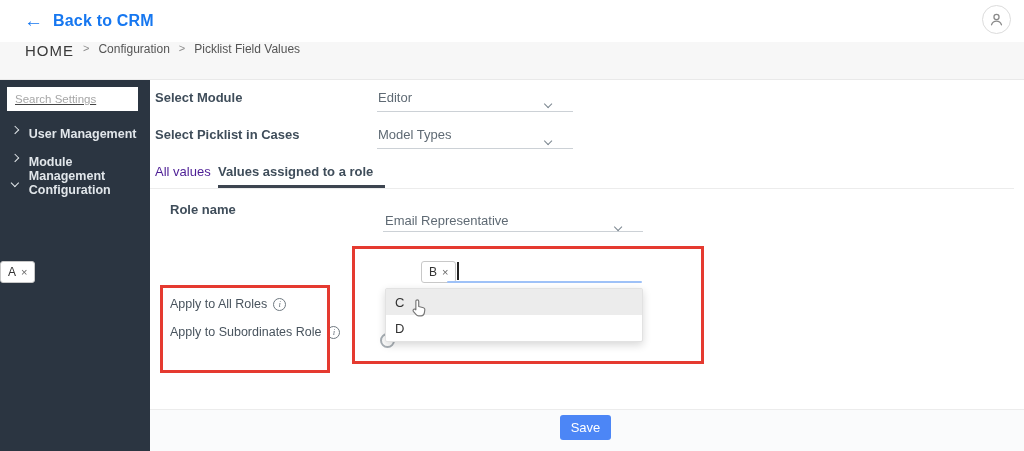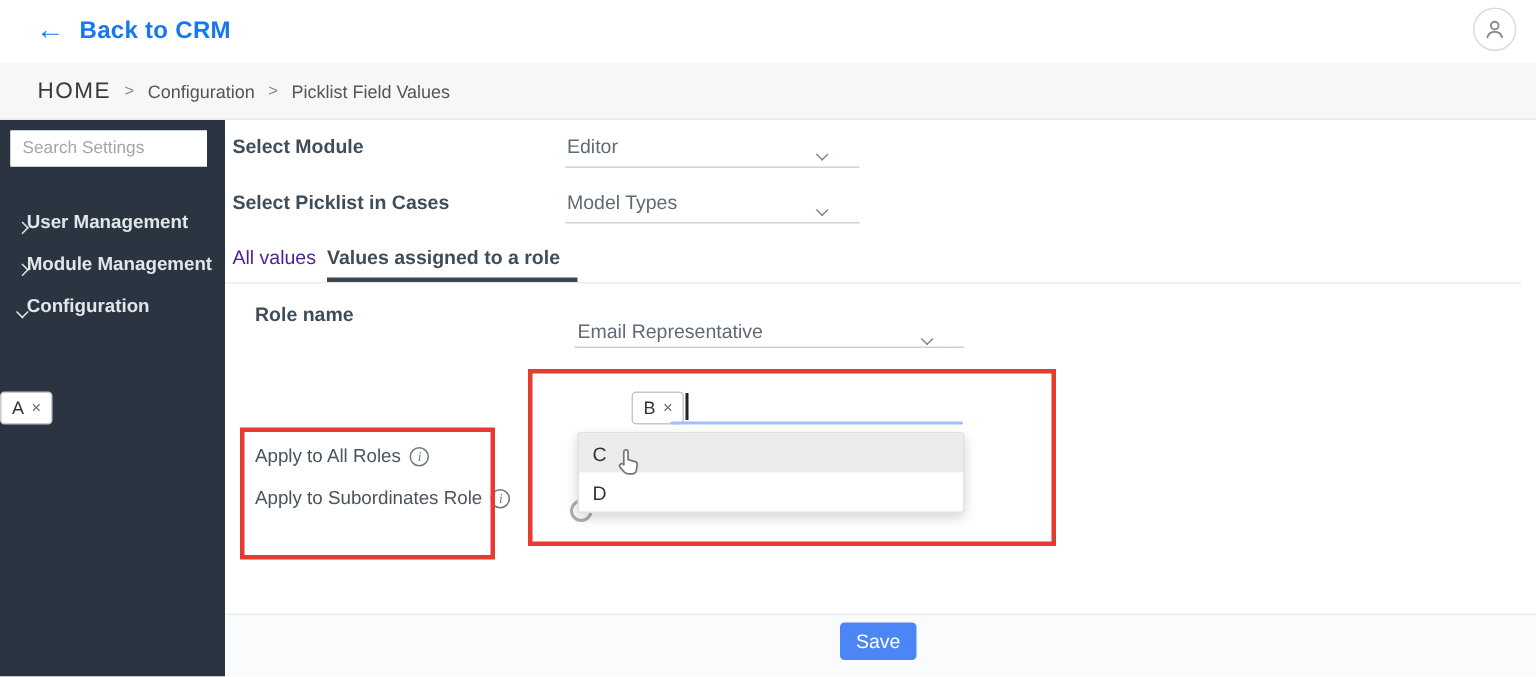--- a/index.html
+++ b/index.html
@@ -8,31 +8,31 @@
   #canvas { position:relative; width:1024px; height:451px; background:#fff; }
 
   
   #topbar { left:0; top:0; width:1024px; height:42px; background:#fff; }
   #back-link { left:24px; top:9px; display:flex; align-items:center; gap:10px; color:#1677f0; cursor:pointer; }
   #back-arrow { font-size:19px; line-height:24px; }
   #back-label { font-size:16px; font-weight:700; letter-spacing:.2px; }
   #avatar { left:982px; top:5px; width:29px; height:29px; border:1px solid #dcdcdc; border-radius:50%; background:#fff; display:flex; align-items:center; justify-content:center; cursor:pointer; }
 
   
-  #crumbbar { left:0; top:42px; width:1024px; height:38px; background:#f7f7f7; border-bottom:1px solid #e9e9e9; display:flex; align-items:center; padding-left:25px; gap:9px; }
+  #crumbbar { left:0; top:42px; width:1024px; height:38px; background:#f7f7f7; border-bottom:1px solid #e9e9e9; display:flex; padding-left:25px; gap:9px; }
   #crumb-home { font-size:15px; color:#3a3a3a; letter-spacing:1px; cursor:pointer; }
   .crumb-sep { font-size:11px; color:#8b8b8b; }
   .crumb-item { font-size:12px; color:#555; cursor:pointer; }
 
   
   #sidebar { left:0; top:80px; width:150px; height:371px; background:#2b3541; overflow:hidden; }
-  #search-box { margin:7px 7px 0 7px; width:131px; height:24px; background:#fff; border:1px solid #fff; border-radius:0; padding:0 7px; font-size:11.5px; color:#444; font-family:"Liberation Sans",sans-serif; }
+  #search-box { margin:7px 7px 0 7px; width:131px; height:24px; background:#fff; border:1px solid #fff; border-radius:0; padding:0 7px; font-size:11.5px; color:#444; font-family:"Liberation Sans",sans-serif;text-decoration:underline; }
   #search-box::placeholder { color:#a6a6a6; }
   #sb-items { margin-top:16px; }
-  .sb-item { height:28px; display:flex; align-items:flex-end; padding-left:12px; color:#e1e6ea; font-size:12.5px; font-weight:600; cursor:pointer; }
+  .sb-item { height:28px; display:flex; align-items:flex-start; gap:11px; padding-left:12px; color:#e1e6ea; font-size:12.5px; font-weight:600; cursor:pointer; }
   .chev { display:inline-block; border:solid currentColor; border-width:0 1.6px 1.6px 0; padding:2.4px; }
   .chev.right { transform:rotate(-45deg); }
   .chev.down  { transform:rotate(45deg); margin-top:-3px; }
   #sb-subitems { margin-top:7px; list-style:none; }
   #sb-subitems li { padding-left:34px; width:142px; line-height:17px; margin-bottom:9px; color:#cdd4da; font-size:12px; cursor:pointer; }
 
   
   .field-label { font-size:13px; font-weight:700; color:#3f4d5a; }
   .field-value { font-size:13px; color:#5f6a74; }
   .uline { height:1px; background:#ccd1d6; }

